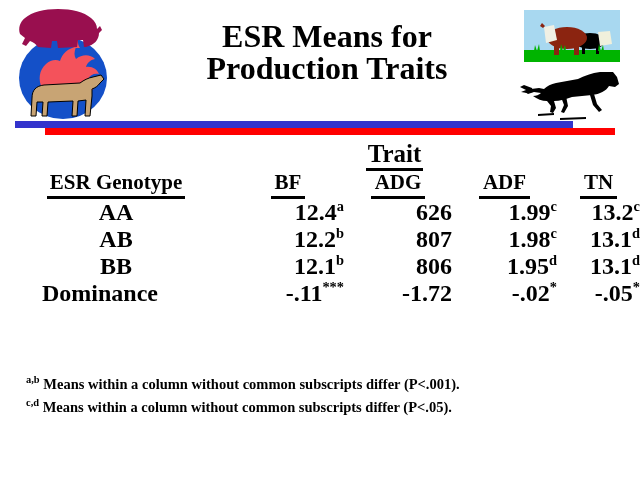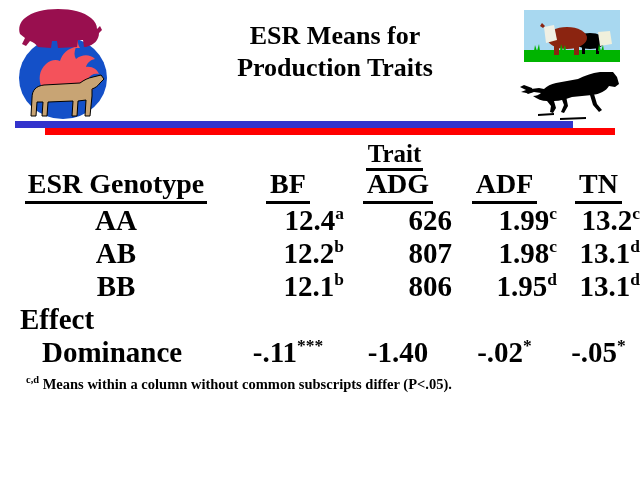--- a/index.html
+++ b/index.html
@@ -43,26 +43,26 @@
     position: absolute;
     left: 520px;
     top: 68px;
     width: 105px;
     height: 56px;
   }
 
   
   #title-block {
     position: absolute;
-    left: 170px;
+    left: 162px;
     top: 20px;
     width: 330px;
     text-align: center;
     font-weight: bold;
-    font-size: 26px;
+    font-size: 32px;
     line-height: 32px;
     color: #000000;
     letter-spacing: 0px;
   }
 
   
   #divider-blue {
     position: absolute;
     left: 15px;
     top: 121px;
@@ -101,40 +101,40 @@
     text-align: center;
   }
   .trait-label span {
     border-bottom: 3px solid #000;
     padding: 0 2px 1px 2px;
     text-align: right;
   }
 
   .head-row td { height: 31px; }
   .col-head {
-    font-size: 28px;
+    font-size: 21px;
     text-align: center;
   }
   .col-head span {
     border-bottom: 3px solid #000;
     padding: 0 4px 1px 4px;
     display: inline-block;
   }
   .col-head.geno span { padding: 0 3px 1px 3px; }
 
-  .body-row td { height: 26px; font-size: 29px; }
+  .body-row td { height: 26px; font-size: 24px; }
   .genotype-cell {
     text-align: center;
     font-weight: bold;
   }
   .val-cell {
     text-align: right;
     font-weight: bold;
   }
-  .val-cell.effectnum { text-align: center; }
+  .val-cell.effectnum { }
   sup {
     font-size: 0.60em;
     vertical-align: super;
     line-height: 0;
     font-weight: bold;
   }
 
   .effect-label {
     text-align: left;
     padding-left: 20px !important;
@@ -293,39 +293,36 @@
       </tr>
 
       <tr class="body-row">
         <td class="genotype-cell">BB</td>
         <td class="val-cell"><span>12.1</span><sup>b</sup></td>
         <td class="val-cell"><span>806</span><sup></sup></td>
         <td class="val-cell"><span>1.95</span><sup>d</sup></td>
         <td class="val-cell"><span>13.1</span><sup>d</sup></td>
       </tr>
 
-      <tr class="body-row">
-        <td class="effect-label">Effect</td>
-        <td></td>
-        <td></td>
-        <td></td>
-        <td></td>
-      </tr>
 
       <tr class="body-row">
         <td class="effect-sub-label">Dominance</td>
         <td class="val-cell effectnum"><span>-.11</span><sup>***</sup></td>
-        <td class="val-cell effectnum"><span>-1.40</span><sup></sup></td>
+        <td class="val-cell effectnum"><span>-1.72</span><sup></sup></td>
         <td class="val-cell effectnum"><span>-.02</span><sup>*</sup></td>
         <td class="val-cell effectnum"><span>-.05</span><sup>*</sup></td>
       </tr>
 
     </tbody>
   </table>
 
   <div id="footnotes">
+    <div class="fn-line">
+      <sup>a,b</sup>
+      <span>Means within a column without common subscripts differ (P&lt;.001).</span>
+    </div>
     <div class="fn-line">
       <sup>c,d</sup>
       <span>Means within a column without common subscripts differ (P&lt;.05).</span>
     </div>
   </div>
 
 </div>
 
 </body></html>

